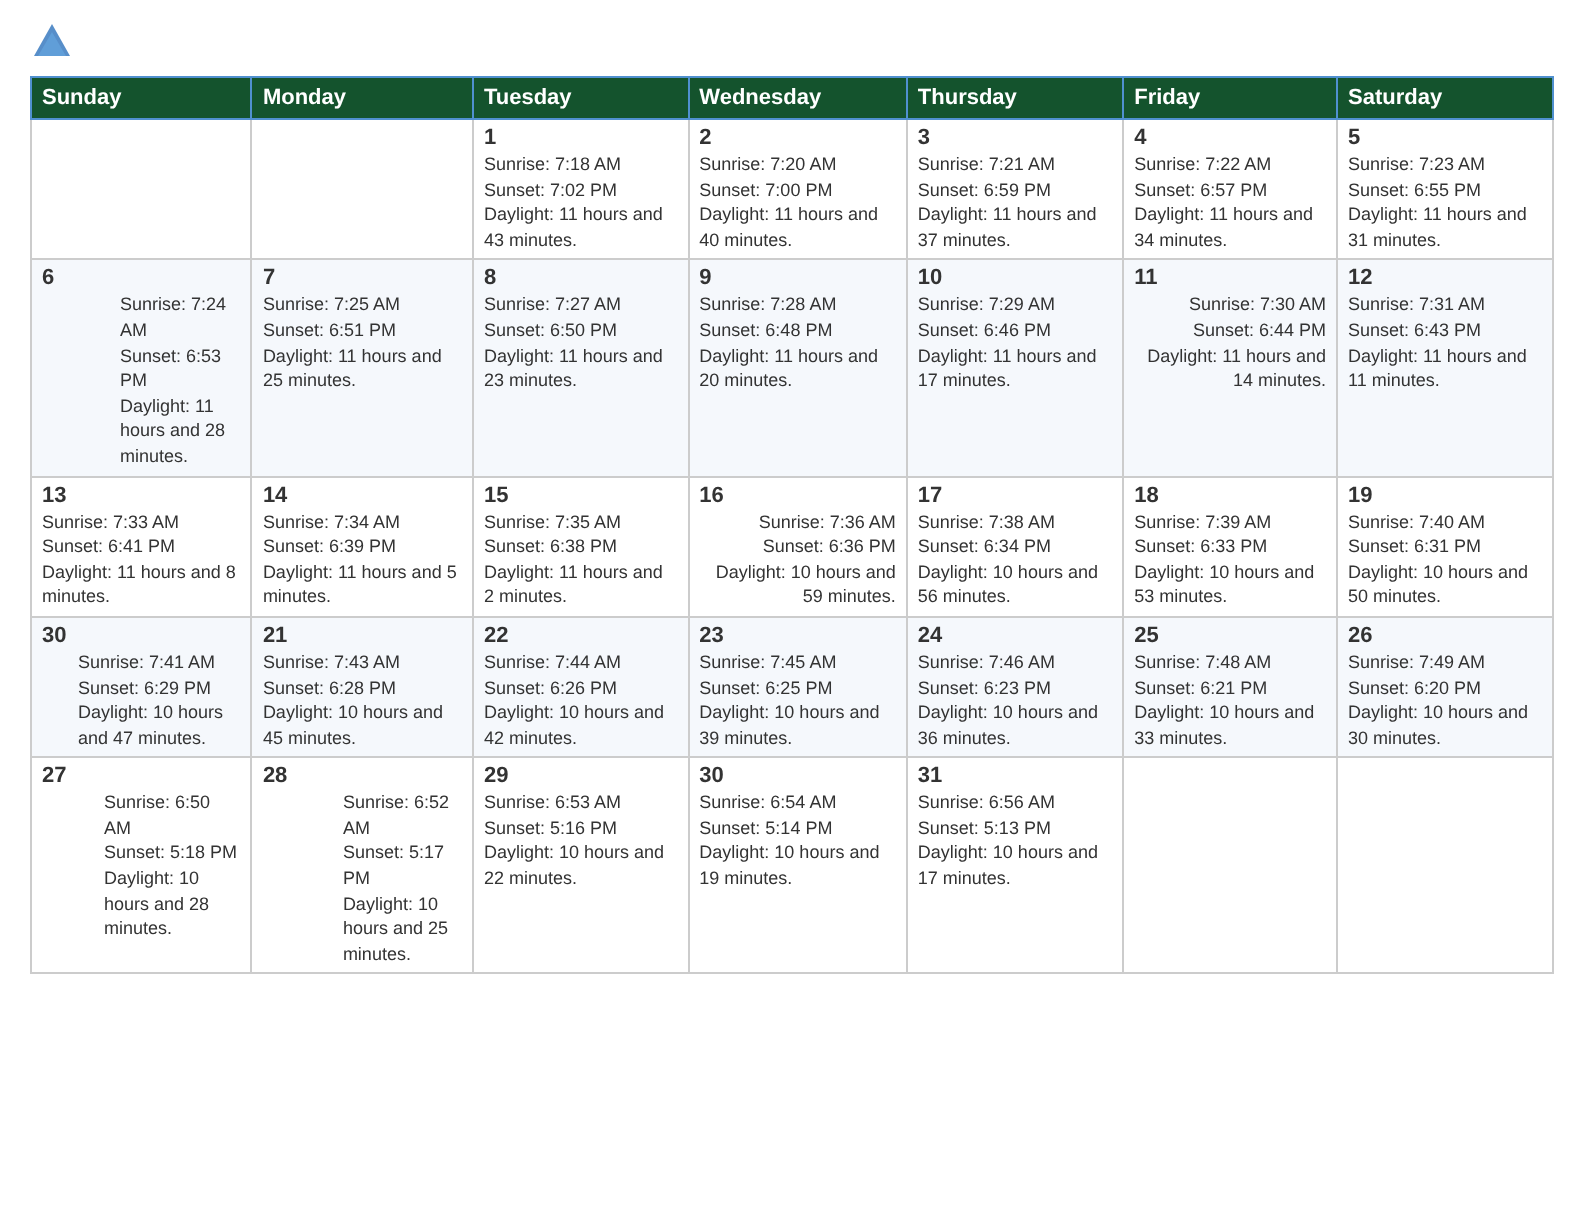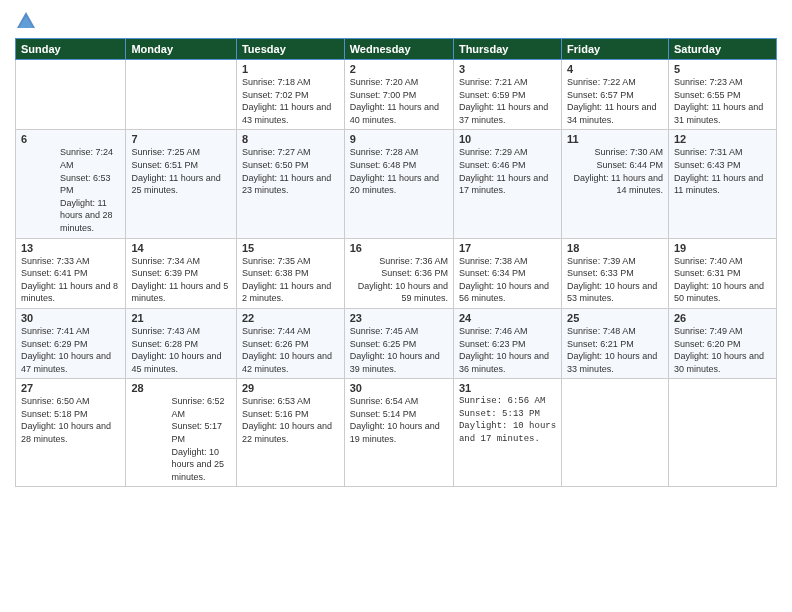--- a/index.html
+++ b/index.html
@@ -254,21 +254,21 @@
           <td>
             <div class="day-number">19</div>
             <div class="day-info" style="white-space: pre-line;">Sunrise: 7:40 AM
 Sunset: 6:31 PM
 Daylight: 10 hours and 50 minutes.</div>
           </td>
         </tr>
         <tr>
           <td>
             <div class="day-number">30</div>
-            <div class="day-info" style="white-space: pre-line;">Sunrise: 7:41 AM
+            <div class="day-info" style="white-space: pre-line; margin-left: 18px;">Sunrise: 7:41 AM
 Sunset: 6:29 PM
 Daylight: 10 hours and 47 minutes.</div>
           </td>
           <td>
             <div class="day-number">21</div>
             <div class="day-info" style="white-space: pre-line;">Sunrise: 7:43 AM
 Sunset: 6:28 PM
 Daylight: 10 hours and 45 minutes.</div>
           </td>
           <td>
@@ -298,21 +298,21 @@
           <td>
             <div class="day-number">26</div>
             <div class="day-info" style="white-space: pre-line;">Sunrise: 7:49 AM
 Sunset: 6:20 PM
 Daylight: 10 hours and 30 minutes.</div>
           </td>
         </tr>
         <tr>
           <td>
             <div class="day-number">27</div>
-            <div class="day-info" style="white-space: pre-line;">Sunrise: 6:50 AM
+            <div class="day-info" style="white-space: pre-line; margin-left: 31px;">Sunrise: 6:50 AM
 Sunset: 5:18 PM
 Daylight: 10 hours and 28 minutes.</div>
           </td>
           <td>
             <div class="day-number">28</div>
             <div class="day-info" style="white-space: pre-line; margin-left: 40px;">Sunrise: 6:52 AM
 Sunset: 5:17 PM
 Daylight: 10 hours and 25 minutes.</div>
           </td>
           <td>
@@ -322,21 +322,21 @@
 Daylight: 10 hours and 22 minutes.</div>
           </td>
           <td>
             <div class="day-number">30</div>
             <div class="day-info" style="white-space: pre-line;">Sunrise: 6:54 AM
 Sunset: 5:14 PM
 Daylight: 10 hours and 19 minutes.</div>
           </td>
           <td>
             <div class="day-number">31</div>
-            <div class="day-info" style="white-space: pre-line; font-family: Liberation Mono, monospace;">Sunrise: 6:56 AM
+            <div class="day-info" style="white-space: pre-line;">Sunrise: 6:56 AM
 Sunset: 5:13 PM
 Daylight: 10 hours and 17 minutes.</div>
           </td>
           <td class="empty-cell"></td>
           <td class="empty-cell"></td>
         </tr>
       </tbody>
   </table>
 </div>
 

